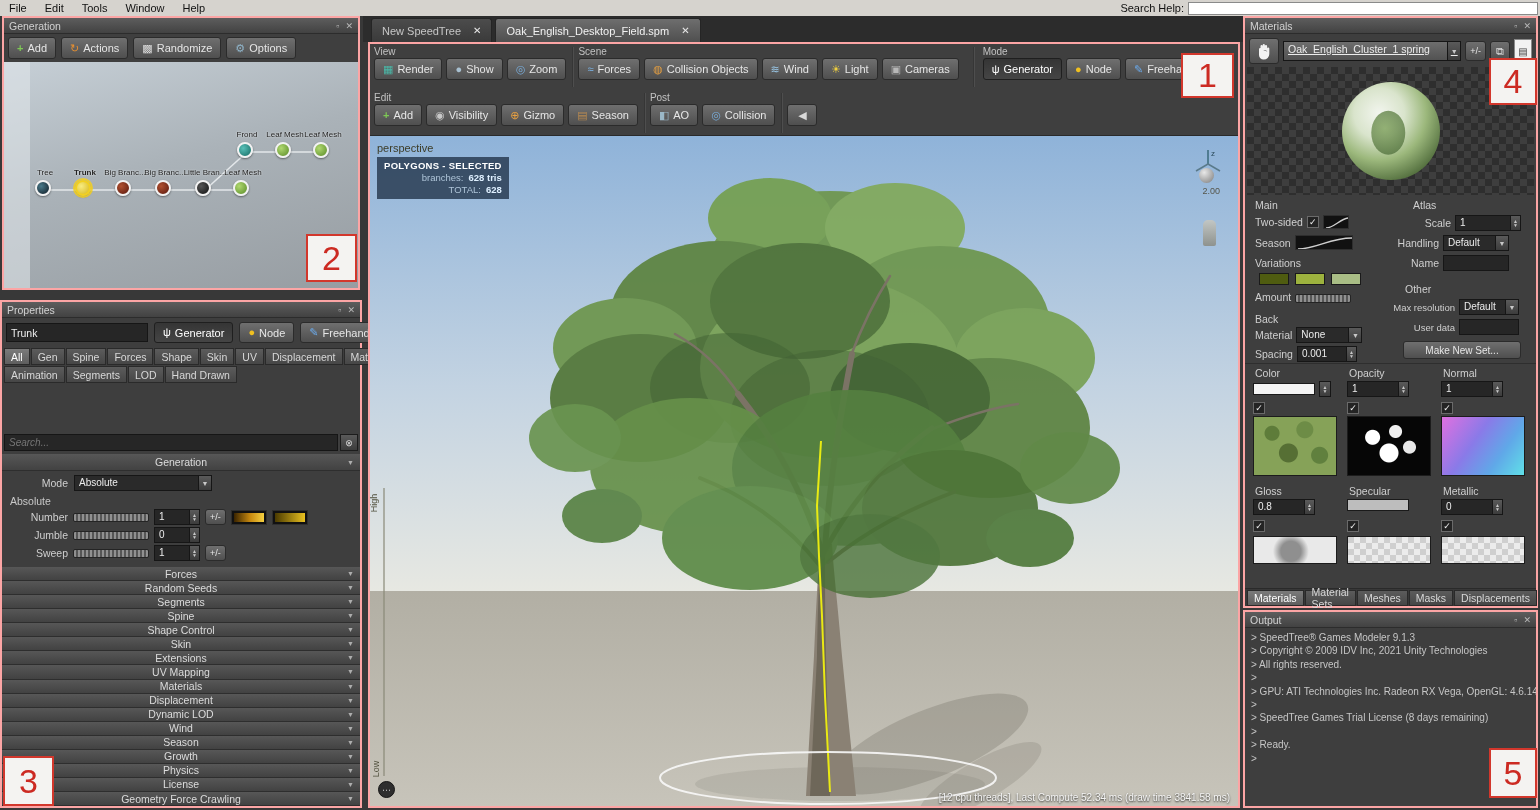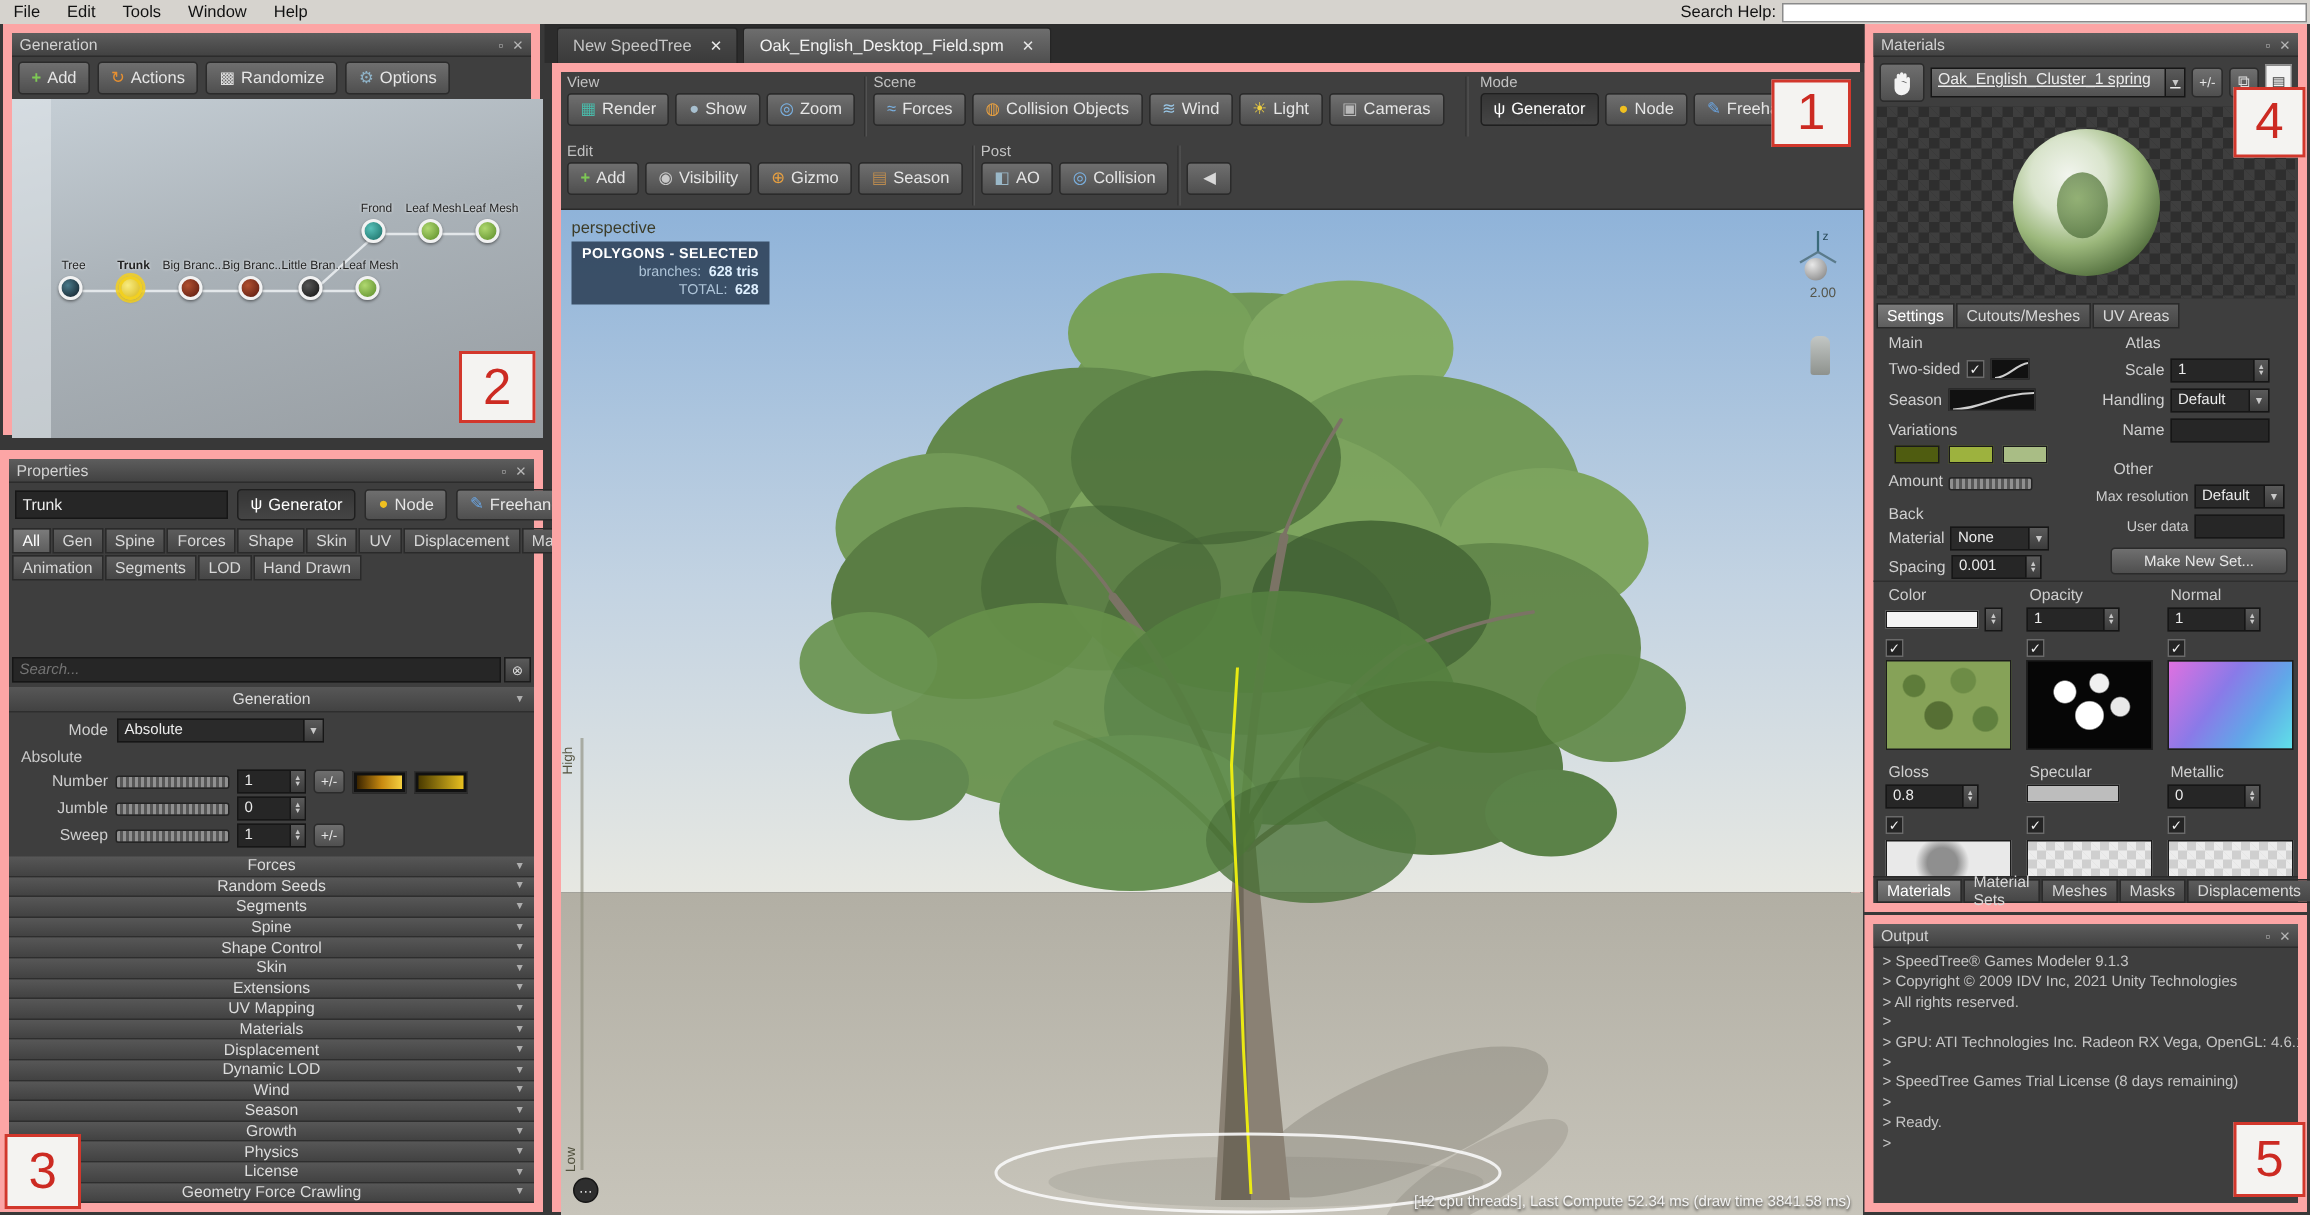--- a/index.html
+++ b/index.html
@@ -4,21 +4,21 @@
 <style>
   * { margin:0; padding:0; box-sizing:border-box; }
   html,body { width:1540px; height:810px; background:#383838; font-family:"Liberation Sans",sans-serif; overflow:hidden; position:relative; }
 
   
   .menubar { position:absolute; left:0; top:0; width:1540px; height:16px; background:#d6d3ce; display:flex; align-items:center; font-size:11px; color:#111; z-index:5; }
   .menuitem { padding:0 9px; height:16px; display:flex; align-items:center; cursor:default; }
   .menubar .mright { margin-left:auto; display:flex; align-items:center; gap:4px; padding-right:2px; }
   .menubar input { width:350px; height:13px; border:1px solid #8a8a8a; background:#fff; font-size:10px; }
 
-  .panel { position:absolute; background:#3e3e3e; border:6px solid #fca5a5; z-index:2; }
+  .panel { position:absolute; background:#3e3e3e; border:2px solid #fca5a5; z-index:2; }
   .titlebar { height:16px; background:linear-gradient(#5d5d5d,#424242); display:flex; align-items:center; padding:0 5px; color:#d2d2d2; font-size:10.5px; border-bottom:1px solid #2c2c2c; }
   .ticons { margin-left:auto; display:flex; gap:6px; color:#b8b8b8; font-size:9px; }
 
   .tbtn { display:inline-flex; align-items:center; gap:4px; background:linear-gradient(#6f6f6f,#4f4f4f); border:1px solid #2b2b2b; border-radius:3px; color:#e6e6e6; font-size:11px; padding:2px 8px; height:22px; white-space:nowrap; }
   .tbtn.pressed { background:linear-gradient(#353535,#454545); border-color:#1f1f1f; color:#fff; }
   .bicon { font-size:11px; line-height:1; }
 
   .spin { display:inline-flex; background:#262626; border:1px solid #161616; height:16px; color:#ececec; font-size:10px; align-items:stretch; }
   .spin .v { padding:1px 4px; flex:1; overflow:hidden; white-space:nowrap; }
   .spin .arr { display:flex; flex-direction:column; justify-content:center; align-items:center; width:10px; border-left:1px solid #161616; background:linear-gradient(#5a5a5a,#3c3c3c); color:#c8c8c8; font-size:5px; line-height:4px; }
@@ -559,25 +559,20 @@
         <span class="bicon" style="color:#ddd;">⧉</span>
       </div>
     <div style="width:18px; height:24px; background:#f2f2f2; border:1px solid #8a8a8a; display:flex; align-items:center; justify-content:center; font-size:10px; color:#444;">
         <span>▤</span>
       </div>
   </div>
   <div class="checker-dark" style="position:relative; margin:0 2px; height:128px;">
     <div style="position:absolute; left:50%; top:50%; transform:translate(-50%,-50%); width:98px; height:98px; border-radius:50%; background:radial-gradient(circle at 38% 32%, #f2f5ee, #d9e4cc 28%, #9cb87c 52%, #54703f 78%, #2e4026);"></div>
     <div style="position:absolute; left:50%; top:50%; transform:translate(-58%,-46%); width:34px; height:44px; border-radius:50%; background:radial-gradient(circle at 40% 40%, #7fa25c, #4a683a); opacity:.8;"></div>
   </div>
-  <div style="display:flex; gap:1px; padding:3px 2px 0 2px;">
-    <div class="ftab active">Settings</div>
-    <div class="ftab">Cutouts/Meshes</div>
-    <div class="ftab">UV Areas</div>
-  </div>
 
   <div style="position:relative; height:168px;">
     <span class="label" style="position:absolute; left:10px; top:4px;">Main</span>
     <div class="mrow" style="left:10px; top:20px;">
       <span class="label">Two-sided</span>
       <div class="checkbox">✓</div>
       <div class="curvebtn" style="width:26px; height:14px;">
         <svg width="26" height="14">
             <path d="M2 12 C10 12 16 3 24 2" stroke="#cfcfcf" fill="none" stroke-width="1.4"></path>
           </svg>
@@ -611,21 +606,21 @@
     </div>
     <div class="mrow" style="left:10px; top:151px;">
       <span class="label">Spacing</span>
       <div class="spin" style="width:60px;">
           <span class="v">0.001</span>
           <span class="arr">▲<br>▼</span>
         </div>
     </div>
 
     <span class="label" style="position:absolute; left:168px; top:4px;">Atlas</span>
-    <div class="mrow" style="left:150px; top:20px;">
+    <div class="mrow" style="left:162px; top:20px;">
       <span class="label" style="width:44px; text-align:right;">Scale</span>
       <div class="spin" style="width:66px;">
           <span class="v">1</span>
           <span class="arr">▲<br>▼</span>
         </div>
     </div>
     <div class="mrow" style="left:150px; top:40px;">
       <span class="label" style="width:44px; text-align:right;">Handling</span>
       <div class="dd" style="width:66px;">
           <span class="v">Default</span>

